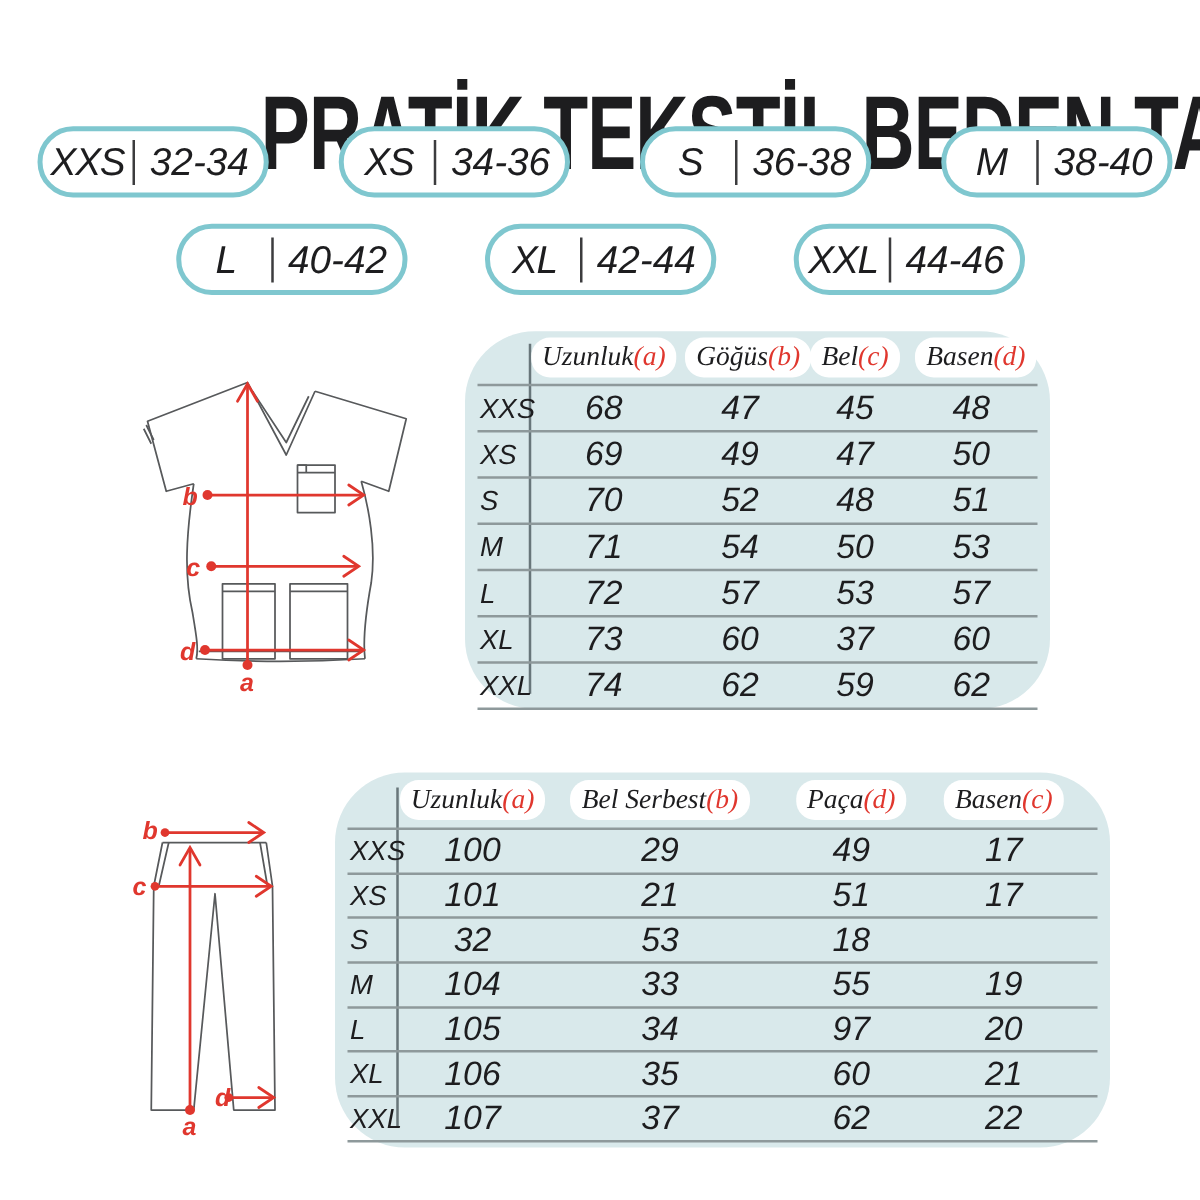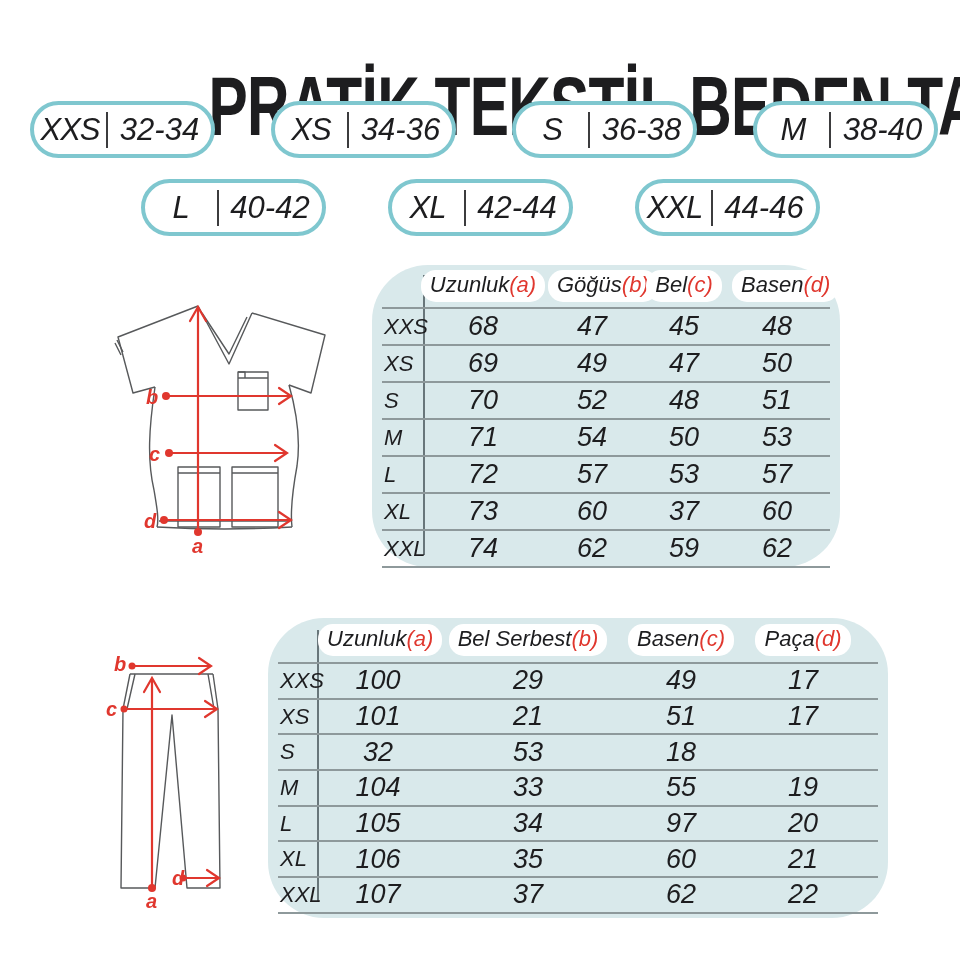--- a/index.html
+++ b/index.html
@@ -34,21 +34,21 @@
   .thead,.trow{display:grid;align-items:center;}
   .g0{grid-template-columns:36px 130px 88px 96px 90px;}
   .g1{grid-template-columns:40px 120px 180px 126px 118px;}
   .g0.thead{height:42px;}
   .g0.trow{height:35px;}
   .g1.thead{height:44px;}
   .g1.trow{height:33.7px;}
   .trow{border-top:2px solid #8e999b;}
   .trow:last-child{border-bottom:2px solid #8e999b;}
 
-  .hcell{text-align:center;}
+  .hcell{text-align:center;font-family:Liberation Serif, serif;}
   .hpill{display:inline-block;background:#fff;border-radius:15px;padding:2px 9px 4px;
          font-style:italic;font-size:22px;white-space:nowrap;}
   .hpill .key{color:#e0372e;}
   .rlabel{font-style:italic;font-size:22px;padding-left:2px;}
   .val{text-align:center;font-style:italic;font-size:27px;}
 
   .diagram{position:absolute;}
   #shirt-svg{left:103px;top:288px;}
   #pants-svg{left:76px;top:626px;}
   .mlabel{font-family:"Liberation Sans",sans-serif;font-style:italic;font-weight:bold;
@@ -248,22 +248,22 @@
       </div>
   </div>
 
   <div class="panel" id="panel-bottom">
     <div class="vline"></div>
     <div class="tblwrap">
         <div class="thead g1">
           <div></div>
           <div class="hcell"><span class="hpill"><span>Uzunluk</span><span class="key">(a)</span></span></div>
           <div class="hcell"><span class="hpill"><span>Bel Serbest</span><span class="key">(b)</span></span></div>
+          <div class="hcell"><span class="hpill"><span>Paça</span><span class="key">(d)</span></span></div>
           <div class="hcell"><span class="hpill"><span>Basen</span><span class="key">(c)</span></span></div>
-          <div class="hcell"><span class="hpill"><span>Paça</span><span class="key">(d)</span></span></div>
         </div>
         <div class="trow g1">
           <div class="rlabel">XXS</div>
           <div class="val">100</div>
           <div class="val">29</div>
           <div class="val">49</div>
           <div class="val">17</div>
         </div>
         <div class="trow g1">
           <div class="rlabel">XS</div>

